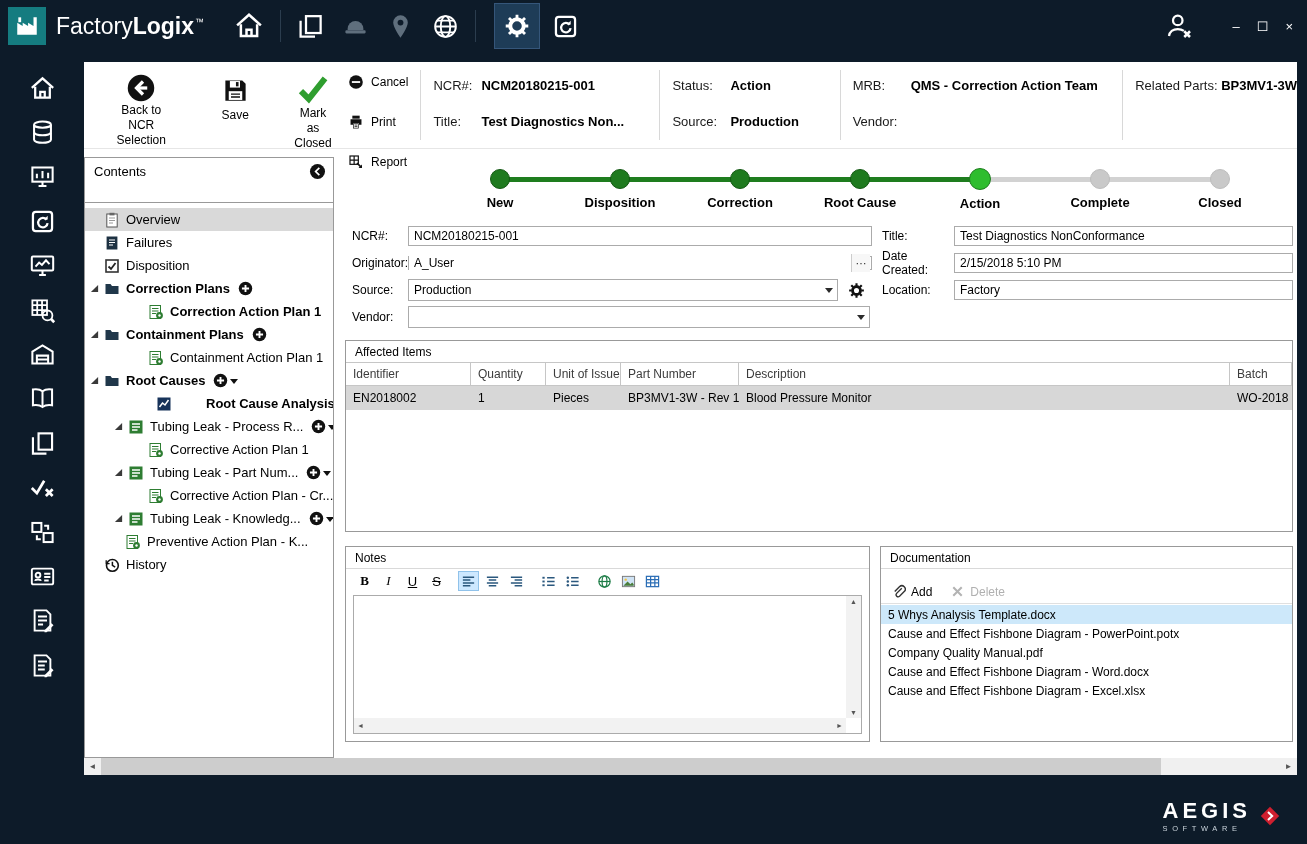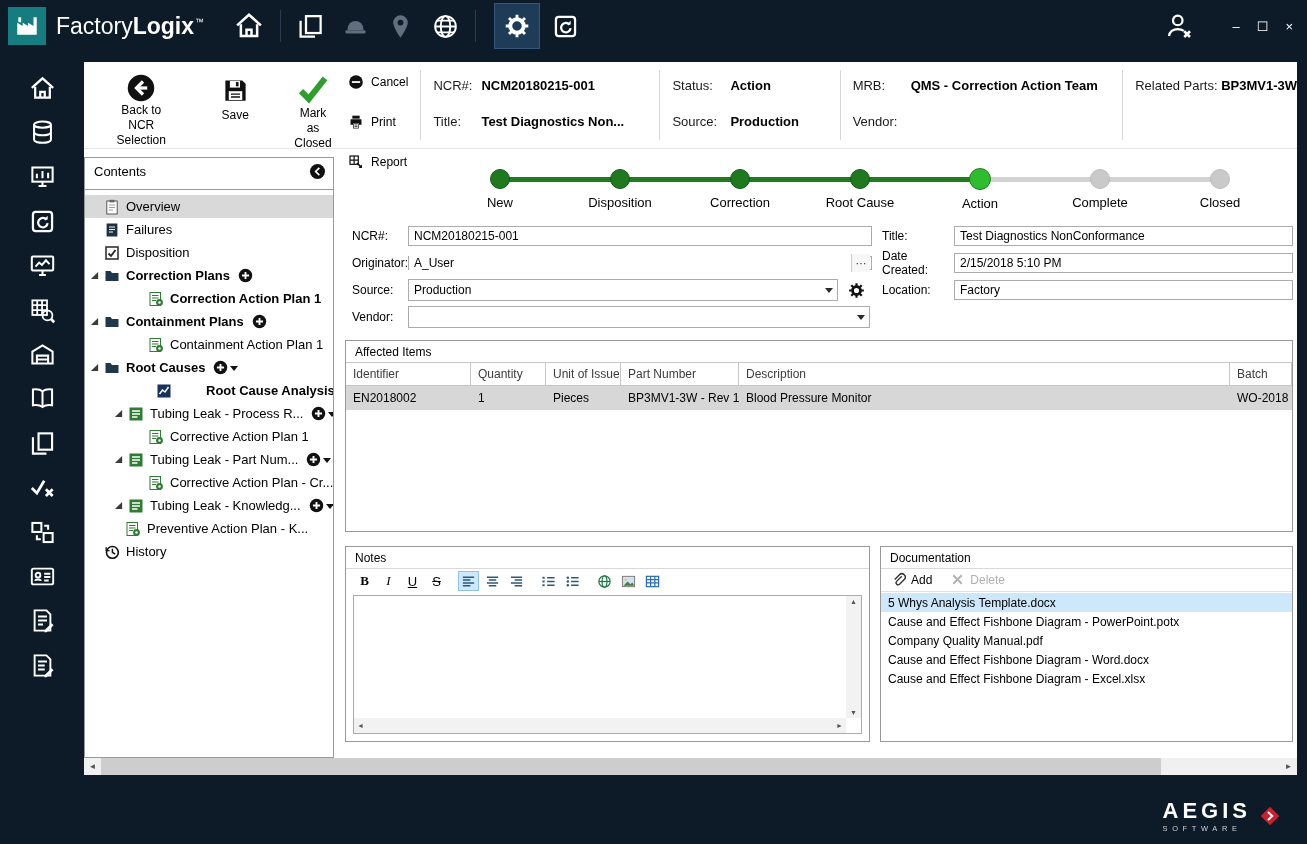--- a/index.html
+++ b/index.html
@@ -51,21 +51,21 @@
   .w-mrb{width:272px;}
   .w-rel{flex:1;}
   .lblw{display:inline-block;}
   .w-ncr .lblw{width:48px;}
   .w-status .lblw{width:58px;}
   .w-mrb .lblw{width:58px;}
 
   
   .panels{flex:1;display:flex;padding-top:8px;min-height:0;}
   .contents-panel{width:250px;border:1px solid #999;box-sizing:border-box;display:flex;flex-direction:column;flex:0 0 auto;background:#fff;}
-  .contents-header{height:27px;display:flex;align-items:center;justify-content:space-between;padding:0 7px 4px 9px;border-bottom:1px solid #999;font-size:13px;flex:0 0 auto;}
+  .contents-header{height:27px;display:flex;align-items:center;justify-content:space-between;padding:0 7px 17px 9px;border-bottom:1px solid #999;font-size:13px;flex:0 0 auto;}
   .contents-header .svgicon{width:17px;height:17px;cursor:pointer;}
   .tree{padding-top:5px;overflow:hidden;font-size:13px;flex:1;}
   .tree-row{height:23px;display:flex;align-items:center;cursor:pointer;white-space:nowrap;box-sizing:border-box;}
   .tree-row.selected{background:#d9d9d9;}
   .tree-row.bold .t-label{font-weight:bold;}
   .expander{width:14px;height:10px;display:inline-flex;align-items:center;flex:0 0 auto;}
   .expander svg{width:9px;height:9px;}
   .t-icon{width:16px;height:16px;margin-right:6px;flex:0 0 auto;}
   .t-action{margin-left:8px;display:inline-flex;align-items:center;gap:2px;}
   .t-action .plusic{width:15px;height:15px;}
@@ -77,21 +77,21 @@
   .stepper{margin:12px 0 2px 95px;display:flex;}
   .step{width:120px;display:flex;flex-direction:column;align-items:center;position:relative;}
   .step::before{content:"";position:absolute;top:8px;left:-60px;width:120px;height:5px;background:transparent;}
   .step.line-green::before{background:#1e7d1e;}
   .step.line-gray::before{background:#d2d2d2;}
   .node{width:20px;height:20px;border-radius:50%;position:relative;z-index:1;box-sizing:border-box;}
   .node.complete{background:#1f7a1f;border:1px solid #14591 4;}
   .node.complete{background:#1f7a1f;border:1px solid #145914;}
   .node.active{background:#2ebd2e;border:1px solid #1e7d1e;width:22px;height:22px;margin-top:-1px;}
   .node.pending{background:#c9c9c9;border:1px solid #bdbdbd;}
-  .step-label{margin-top:6px;font-weight:normal;font-size:13px;color:#000;}
+  .step-label{margin-top:6px;font-weight:bold;font-size:13px;color:#000;}
 
   
   .formgrid{margin-top:12px;display:flex;flex-direction:column;gap:5px;font-size:12px;padding-left:7px;}
   .frow{display:flex;align-items:center;height:22px;}
   .col-left{width:520px;display:flex;align-items:center;flex:0 0 auto;}
   .col-right{display:flex;align-items:center;flex:1;margin-left:10px;}
   .f-label{width:56px;flex:0 0 auto;color:#000;}
   .f-label-r{width:72px;flex:0 0 auto;color:#000;}
   .txt{height:20px;border:1px solid #ababab;font-family:"Liberation Sans",sans-serif;font-size:12px;padding:0 5px;box-sizing:border-box;background:#fff;color:#000;}
   .grow{flex:1;min-width:0;}
@@ -125,21 +125,21 @@
   .rt-btn .svgicon,.rt-btn svg{width:15px;height:15px;}
   .rt-b{font-weight:bold;font-size:13px;font-family:"Liberation Serif",serif;}
   .rt-i{font-style:italic;font-size:13px;font-family:"Liberation Serif",serif;}
   .rt-u{text-decoration:underline;font-size:13px;}
   .rt-s{text-decoration:line-through;font-size:13px;}
   .editor{flex:1;border:1px solid #ababab;margin:0 7px 7px 7px;position:relative;background:#fff;min-height:0;}
   .vscroll{position:absolute;top:0;right:0;bottom:15px;width:15px;background:#f2f2f2;display:flex;flex-direction:column;justify-content:space-between;align-items:center;padding:2px 0;box-sizing:border-box;color:#555;font-size:7px;cursor:pointer;}
   .hscroll2{position:absolute;left:0;right:15px;bottom:0;height:15px;background:#f2f2f2;display:flex;justify-content:space-between;align-items:center;padding:0 3px;box-sizing:border-box;color:#555;font-size:7px;cursor:pointer;}
 
   .doc-toolbar{display:flex;align-items:center;gap:18px;padding:3px 8px 4px 10px;border-top:1px solid #d9d9d9;font-size:12px;flex:0 0 auto;}
-  .doc-tbtn{display:flex;align-items:flex-end;gap:5px;cursor:pointer;color:#000;}
+  .doc-tbtn{display:flex;align-items:flex-end;gap:5px;cursor:pointer;color:#000;margin-top:12px;}
   .doc-tbtn .svgicon{width:15px;height:15px;}
   .doc-tbtn.disabled{color:#b0b0b0;cursor:default;}
   .doc-list{flex:1;border-top:1px solid #e0e0e0;overflow:hidden;padding-top:1px;}
   .doc-row{height:19px;display:flex;align-items:center;font-size:12px;padding-left:7px;white-space:nowrap;overflow:hidden;cursor:pointer;color:#000;}
   .doc-row.selected{background:#cde8fa;}
 
   
   .hscroll-main{height:17px;background:#f0f0f0;display:flex;align-items:center;flex:0 0 auto;color:#555;font-size:8px;}
   .sc-arrow{width:17px;height:17px;display:flex;align-items:center;justify-content:center;cursor:pointer;flex:0 0 auto;}
   .sc-thumb{height:17px;background:#cdcdcd;width:1060px;flex:0 0 auto;cursor:pointer;}

